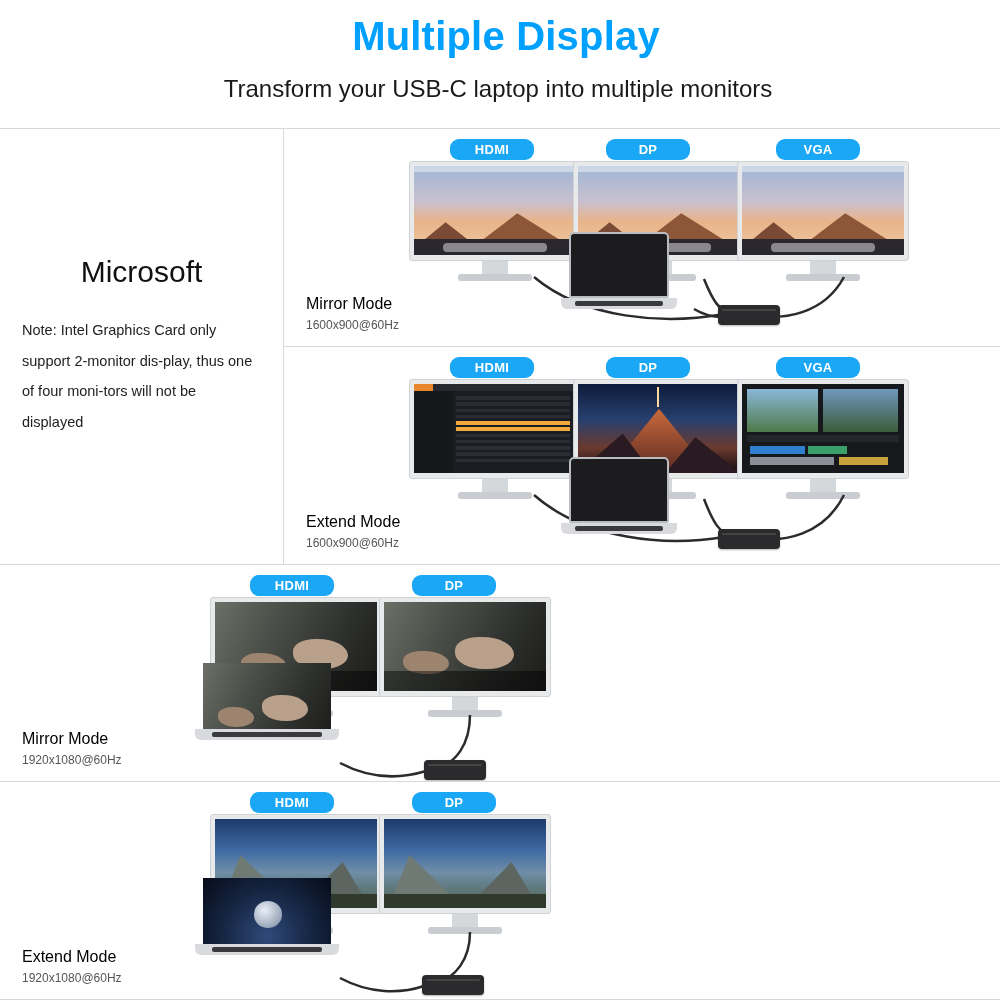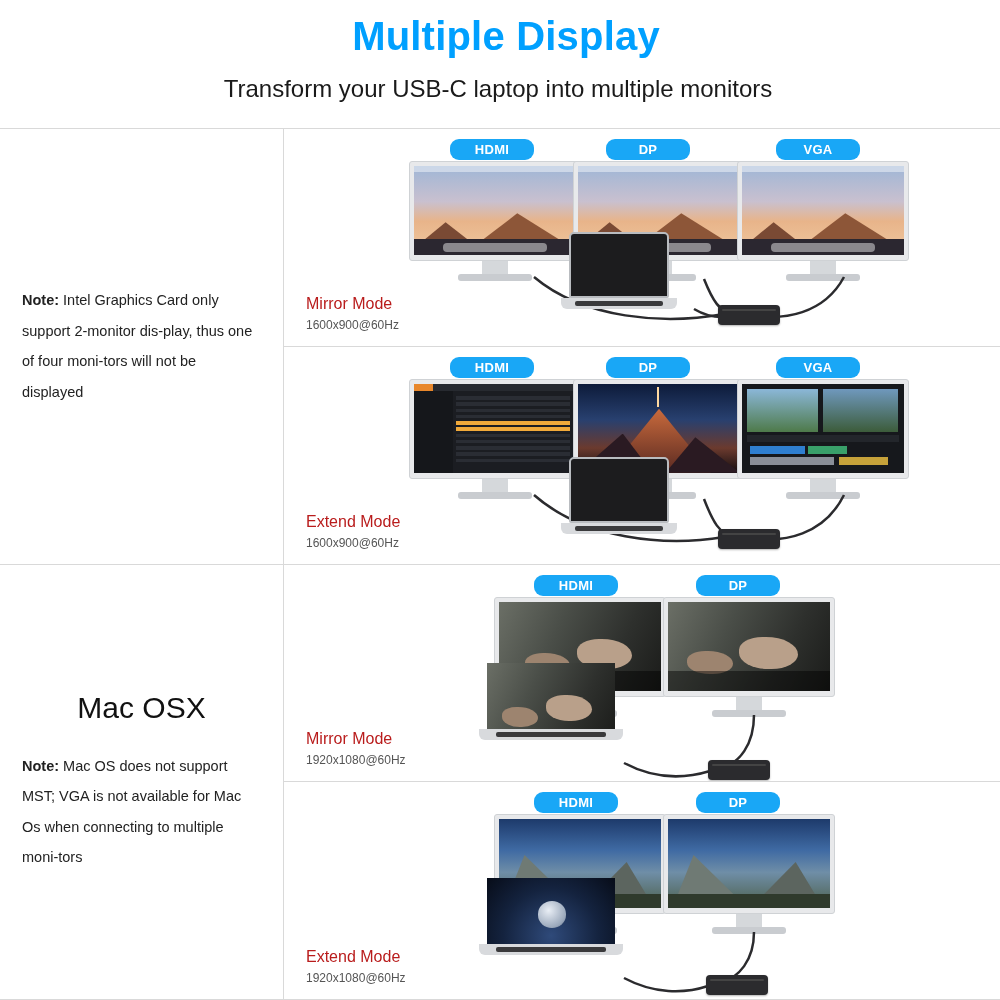--- a/index.html
+++ b/index.html
@@ -74,21 +74,21 @@
     margin-bottom: 26px;
     text-align: center;
   }
   .os-note {
     font-size: 14.5px;
     line-height: 2.1;
     color: #222;
     text-align: left;
     width: 100%;
   }
-  .os-note b { font-weight: bold; }
+  .os-note b { font-weight: normal; }
 
   .modes {
     flex: 1 1 auto;
     display: flex;
     flex-direction: column;
     min-width: 0;
   }
   .mode-row {
     flex: 1 1 0;
     min-height: 0;
@@ -112,21 +112,21 @@
     letter-spacing: 0.3px;
   }
 
   
   .mode-caption {
     position: absolute;
     left: 22px;
     bottom: 14px;
   }
   .mode-title {
-    color: #b91c1c;
+    color: #000000;
     font-size: 16px;
     margin-bottom: 5px;
   }
   .mode-res {
     color: #555;
     font-size: 12px;
   }
 
   
   .monitor {
@@ -266,20 +266,21 @@
 <div class="header">
   <h1>Multiple Display</h1>
   <h2>Transform your USB-C laptop into multiple monitors</h2>
 </div>
 
 <div class="table">
 
   <div class="os-block">
 
     <div class="os-label">
+      <div class="os-name">Microsoft</div>
       <div class="os-note">
         <b>Note:</b>
         <span>Intel Graphics Card only support 2-monitor dis-play, thus one of four moni-tors will not be displayed</span>
       </div>
     </div>
 
     <div class="modes">
 
       <div class="mode-row">
 
@@ -428,27 +429,20 @@
           <div class="mode-title">Extend Mode</div>
           <div class="mode-res">1600x900@60Hz</div>
         </div>
       </div>
 
     </div>
   </div>
 
   <div class="os-block">
 
-    <div class="os-label">
-      <div class="os-name">Mac OSX</div>
-      <div class="os-note">
-        <b>Note:</b>
-        <span>Mac OS does not support MST; VGA is not available for Mac Os when connecting to multiple moni-tors</span>
-      </div>
-    </div>
 
     <div class="modes">
 
       <div class="mode-row">
 
         <div class="pill" style="left:250px; top:10px;">HDMI</div>
         <div class="pill" style="left:412px; top:10px;">DP</div>
 
         <div class="monitor" style="left:210px; top:32px; width:172px;">
           <div class="screen-frame" style="height:100px;">

